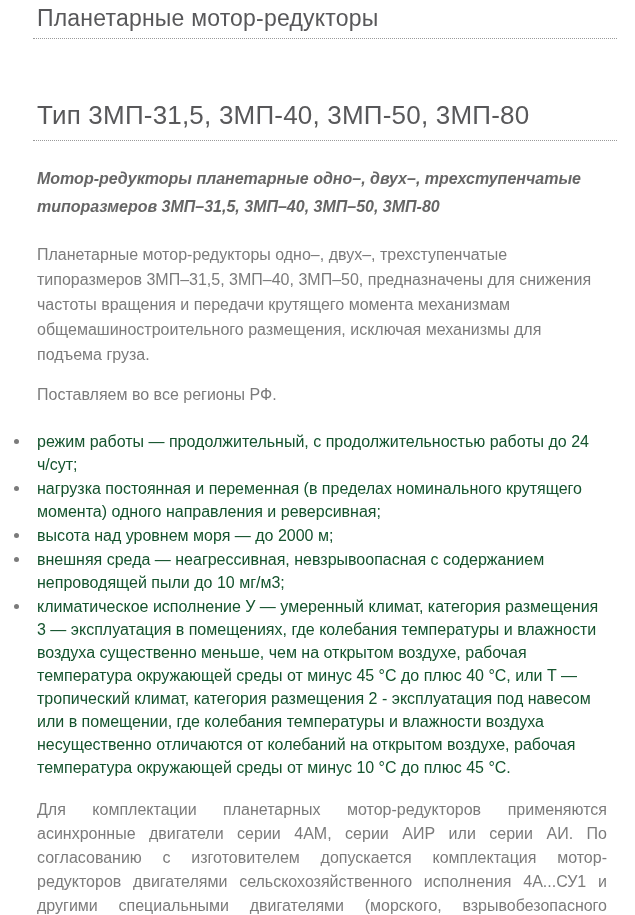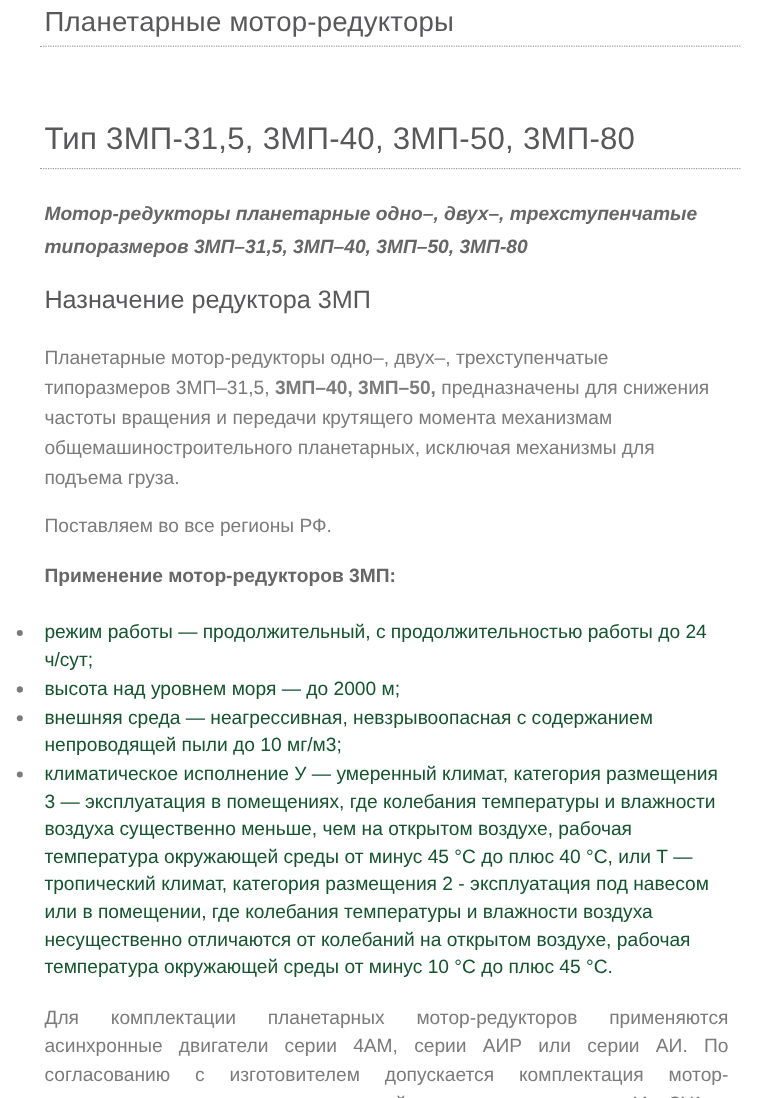--- a/index.html
+++ b/index.html
@@ -91,48 +91,47 @@
     background: #7b7b7b;
   }
   p.closing {
     margin: 19px 0 0 4px;
     max-width: 570px;
     font-size: 16px;
     line-height: 24px;
     color: #7b7b7b;
     text-align: justify;
   }
-  .b { font-weight: bold; }
+  .b { font-weight: normal; }
 </style>
 </head>
 <body>
 
 <div class="page">
 
   <h1 class="page-title">Планетарные мотор-редукторы</h1>
 
   <h2 class="type-title">Тип 3МП-31,5, 3МП-40, 3МП-50, 3МП-80</h2>
 
   <p class="lead">Мотор-редукторы планетарные одно–, двух–, трехступенчатые типоразмеров 3МП–31,5, 3МП–40, 3МП–50, 3МП-80</p>
 
-  <h3 class="section-title">Назначение редуктора 3МП</h3>
 
-  <p class="body-text"><span>Планетарные мотор-редукторы одно–, двух–, трехступенчатые типоразмеров 3МП–31,5, </span><span class="b">3МП–40,</span><span> </span><span class="b">3МП–50,</span><span> предназначены для снижения частоты вращения и передачи крутящего момента механизмам общемашиностроительного планетарных, исключая механизмы для подъема груза.</span></p>
+  <p class="body-text"><span>Планетарные мотор-редукторы одно–, двух–, трехступенчатые типоразмеров 3МП–31,5, </span><span class="b">3МП–40,</span><span> </span><span class="b">3МП–50,</span><span> предназначены для снижения частоты вращения и передачи крутящего момента механизмам общемашиностроительного размещения, исключая механизмы для подъема груза.</span></p>
 
   <p class="body-text supply">Поставляем во все регионы РФ.</p>
 
-  <p class="apps-label">Применение мотор-редукторов 3МП:</p>
 
   <ul class="apps-list">
     <li>
       <span class="dot"></span>
       <span>режим работы — продолжительный, с продолжительностью работы до 24 ч/сут;</span>
     </li>
     <li>
       <span class="dot"></span>
+      <span>нагрузка постоянная и переменная (в пределах номинального крутящего момента) одного направления и реверсивная;</span>
     </li>
     <li>
       <span class="dot"></span>
       <span>высота над уровнем моря — до 2000 м;</span>
     </li>
     <li>
       <span class="dot"></span>
       <span>внешняя среда — неагрессивная, невзрывоопасная с содержанием непроводящей пыли до 10 мг/м3;</span>
     </li>
     <li>

